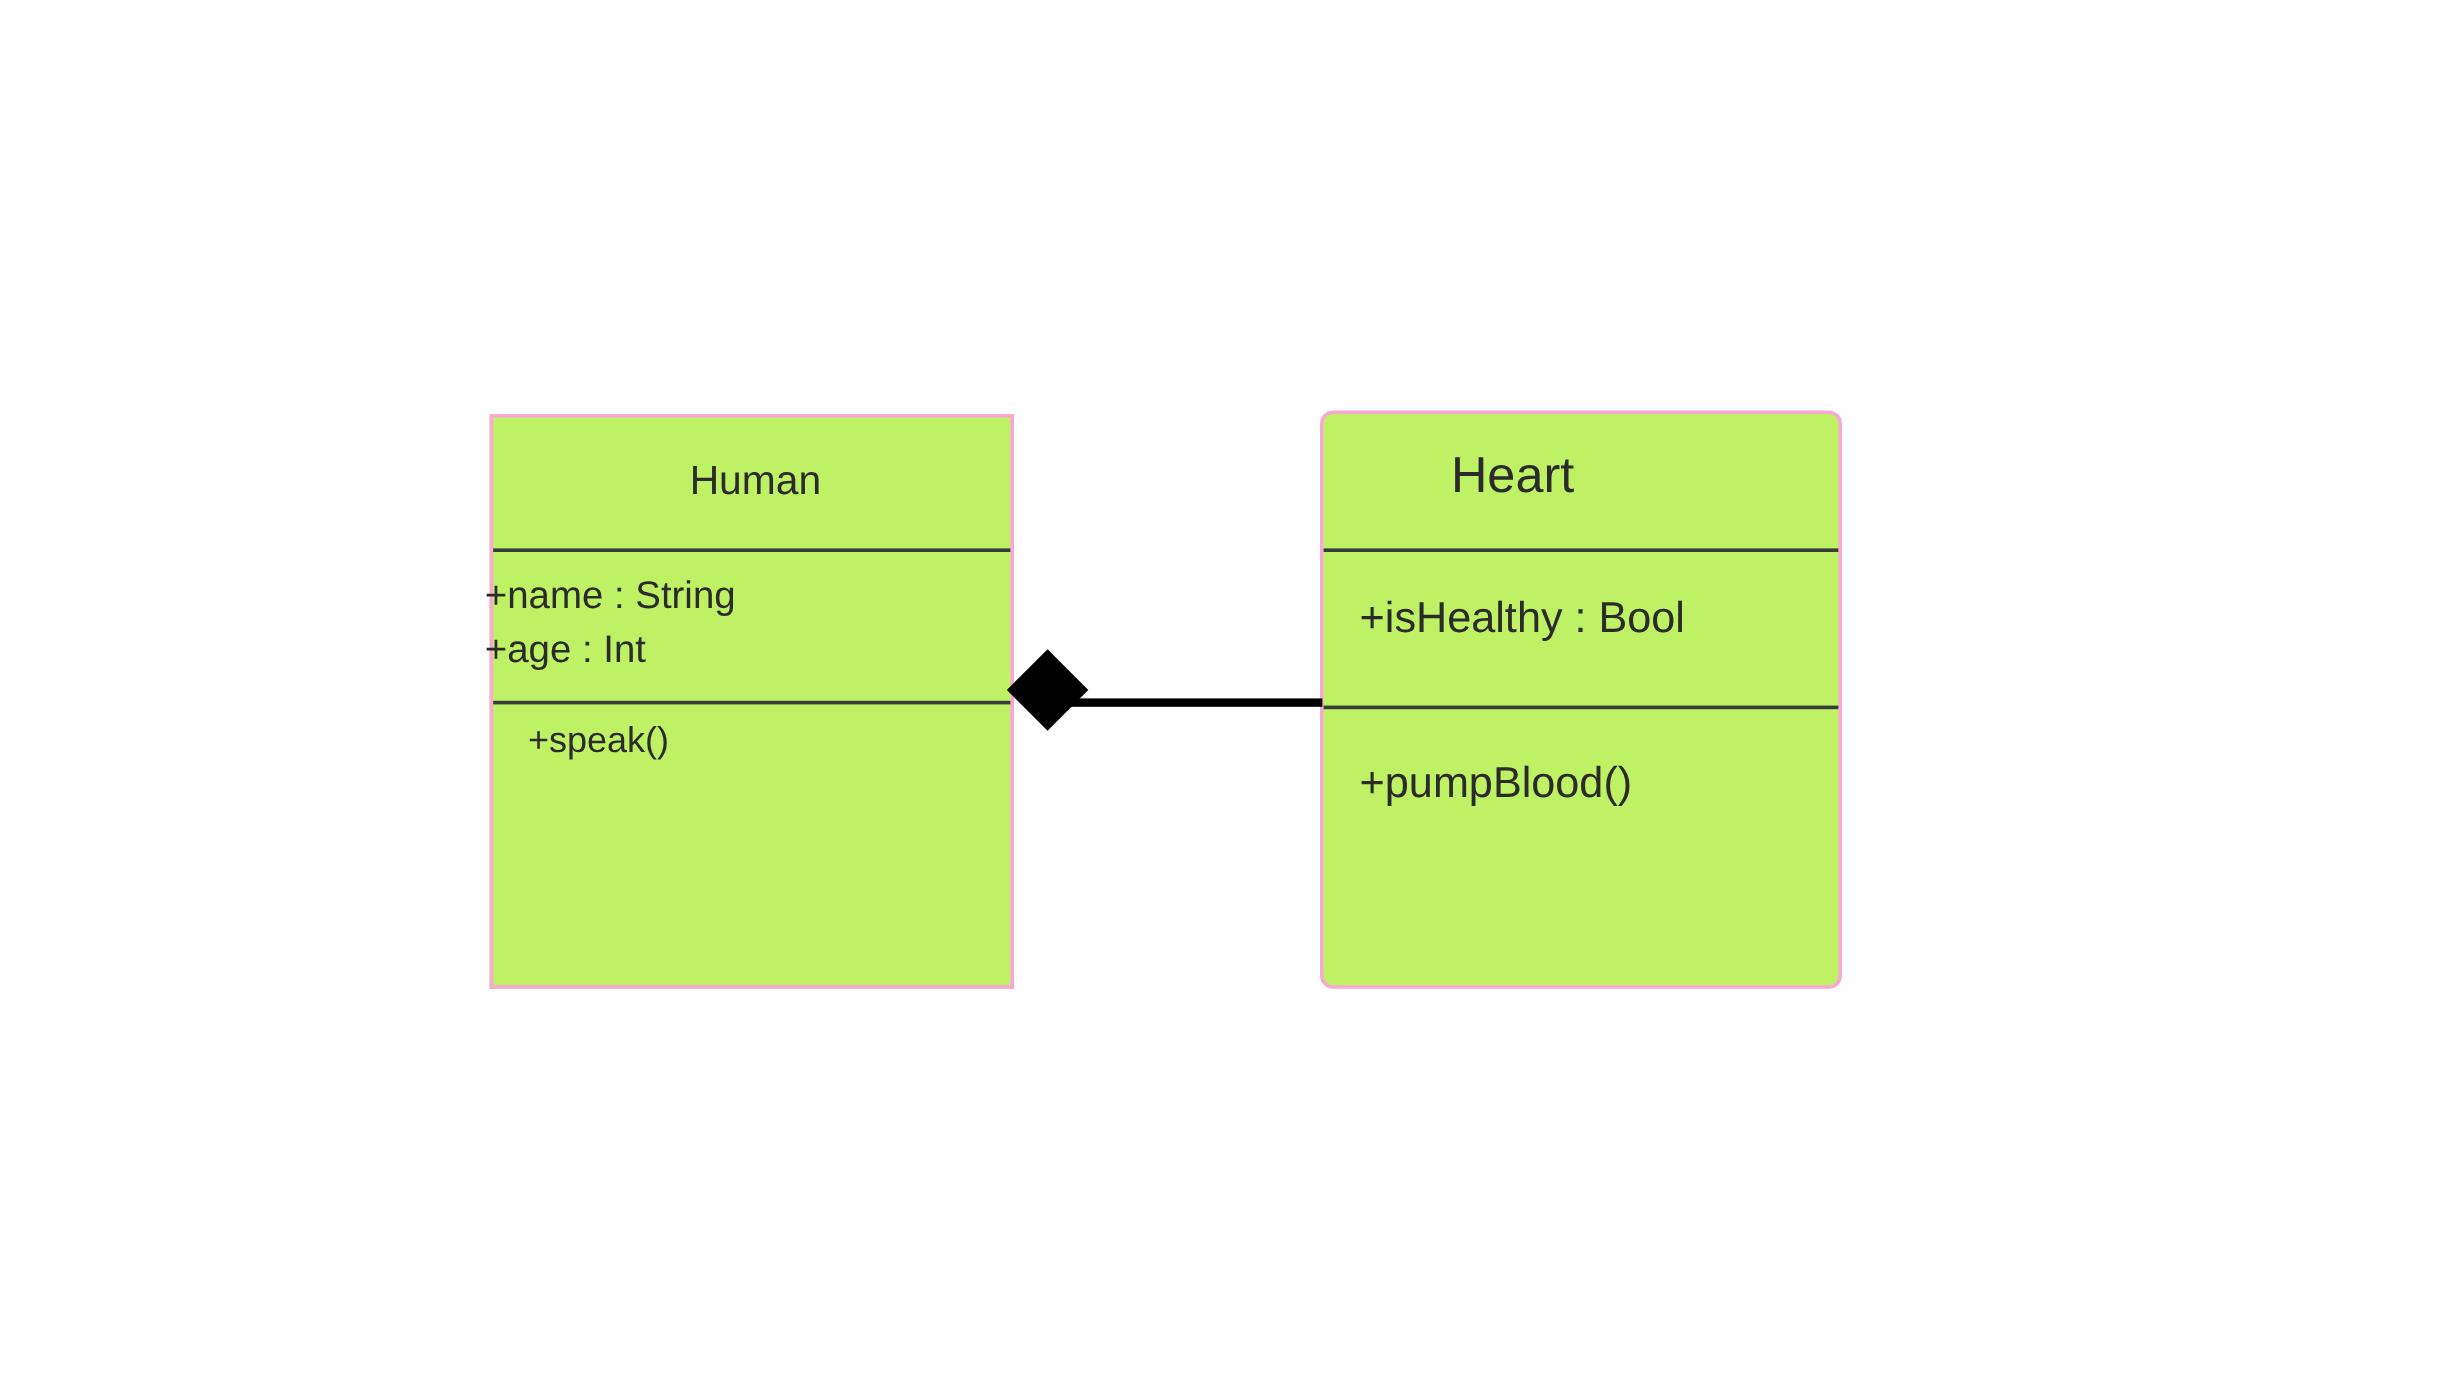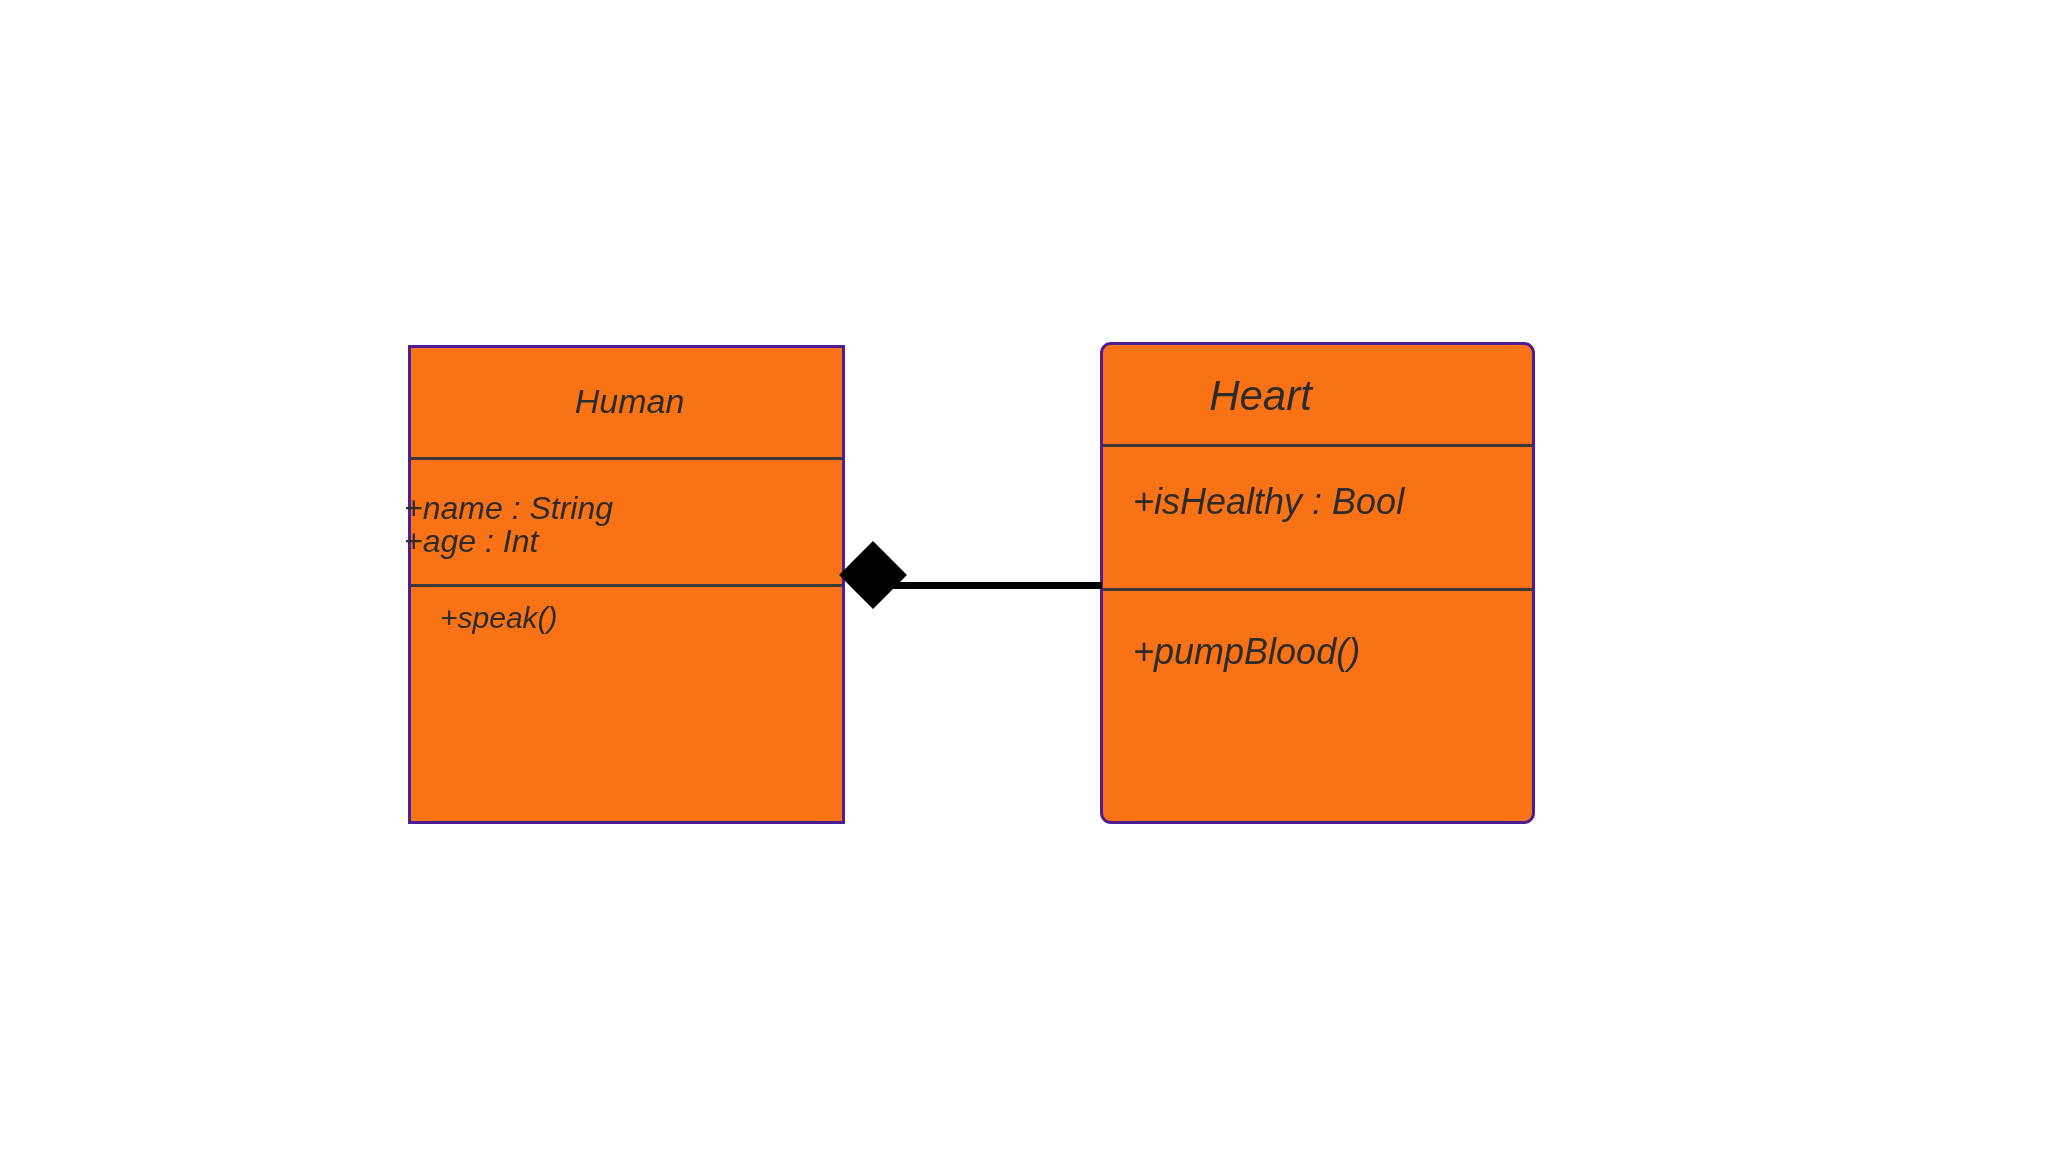--- a/index.html
+++ b/index.html
@@ -15,23 +15,22 @@
     background: #ffffff;
     overflow: hidden;
     font-family: "Liberation Sans", sans-serif;
     color: #2b2b2b;
   }
 
   
   .class-box {
     position: absolute;
     box-sizing: border-box;
-    background: #f97316;
-    border: 3px solid #4c1d95;
-    font-style: italic;
+    background: #bef264;
+    border: 3px solid #f9a8d4;
   }
 
   
   .compartment {
     position: absolute;
     box-sizing: border-box;
     left: 0;
     width: 100%;
     overflow: visible;
     white-space: nowrap;
@@ -74,21 +73,21 @@
     height: 127px;
   }
   #human-methods {
     top: 236px;
     height: 240px;
   }
   .human-attr {
     font-size: 32px;
     left: -7px;
   }
-  #human-attr-0 { top: 20px; margin-top: 12px; }
+  #human-attr-0 { top: 20px; }
   #human-attr-1 { top: 65px; }
   #human-method-0 {
     font-size: 30px;
     left: 29px;
     top: 16px;
   }
 
   
   #heart-box {
     left: 1100px;
@@ -100,21 +99,21 @@
   #heart-title {
     left: 0;
     top: 30px;
     width: 435px;
     text-align: center;
     font-size: 42px;
     padding-right: 120px;
     box-sizing: border-box;
   }
   #heart-attrs {
-    top: 99px;
+    top: 112px;
     height: 127px;
   }
   #heart-methods {
     top: 243px;
     height: 236px;
   }
   .heart-member {
     font-size: 36px;
     left: 30px;
   }

